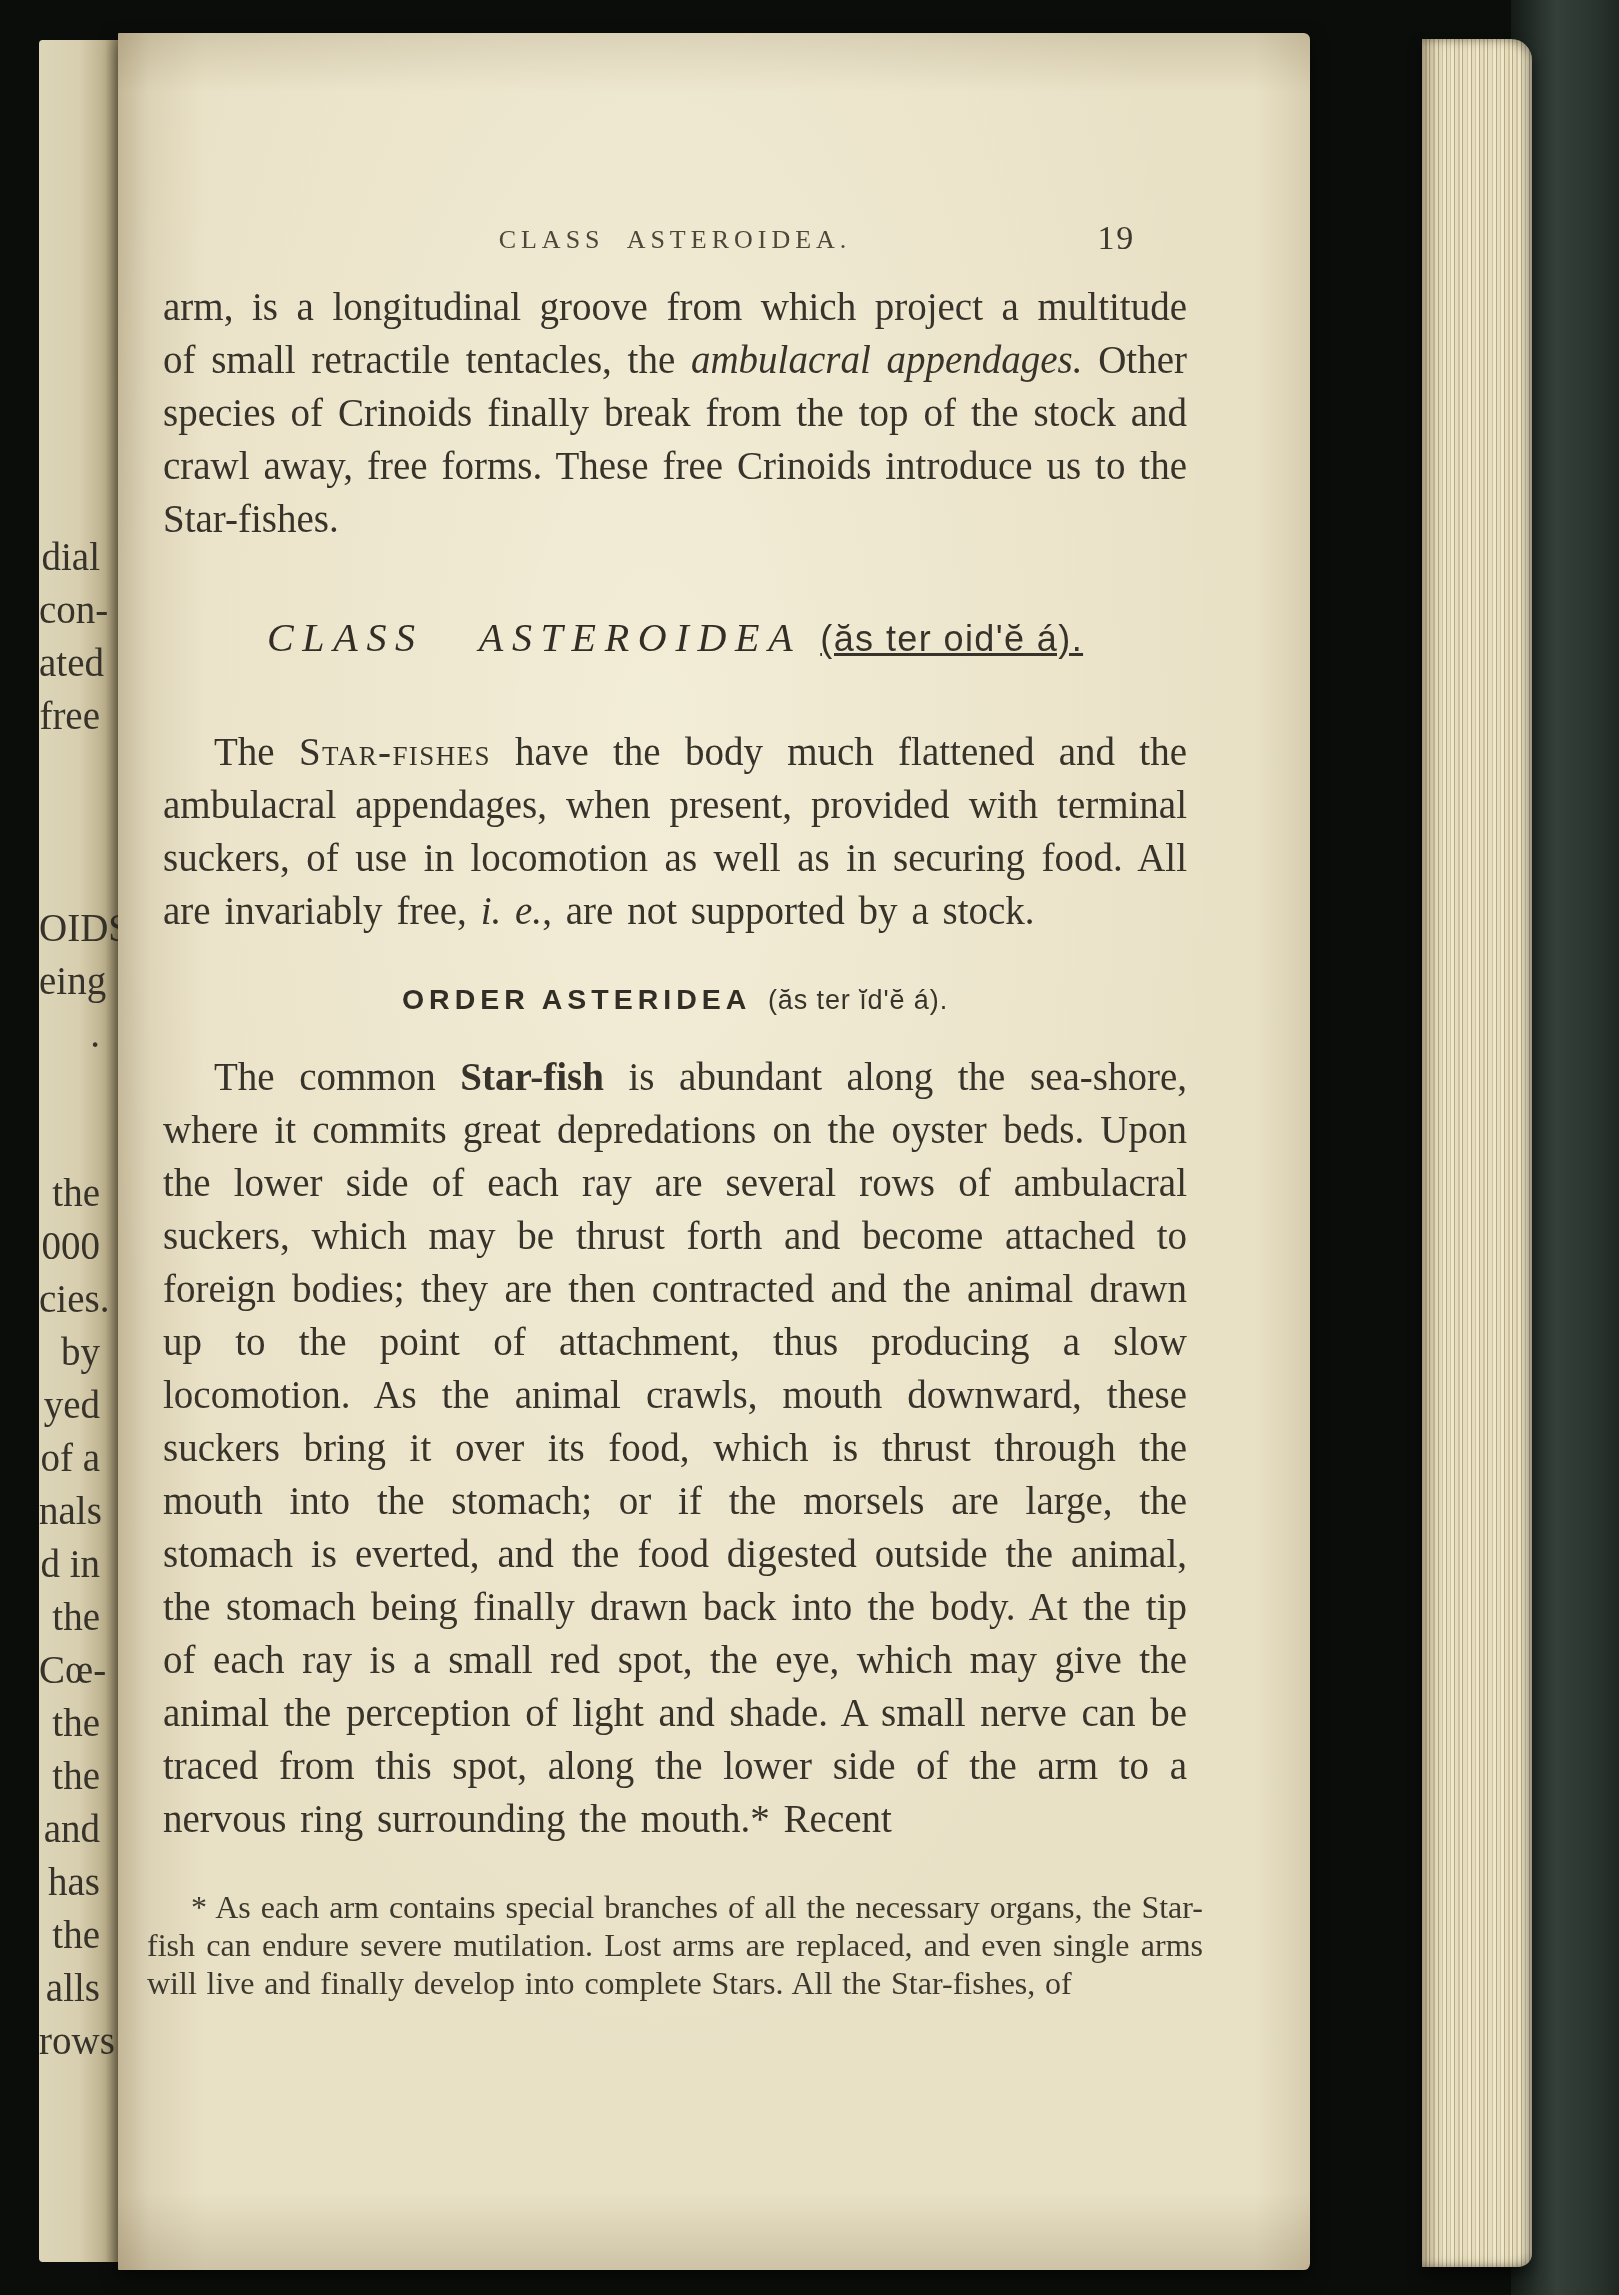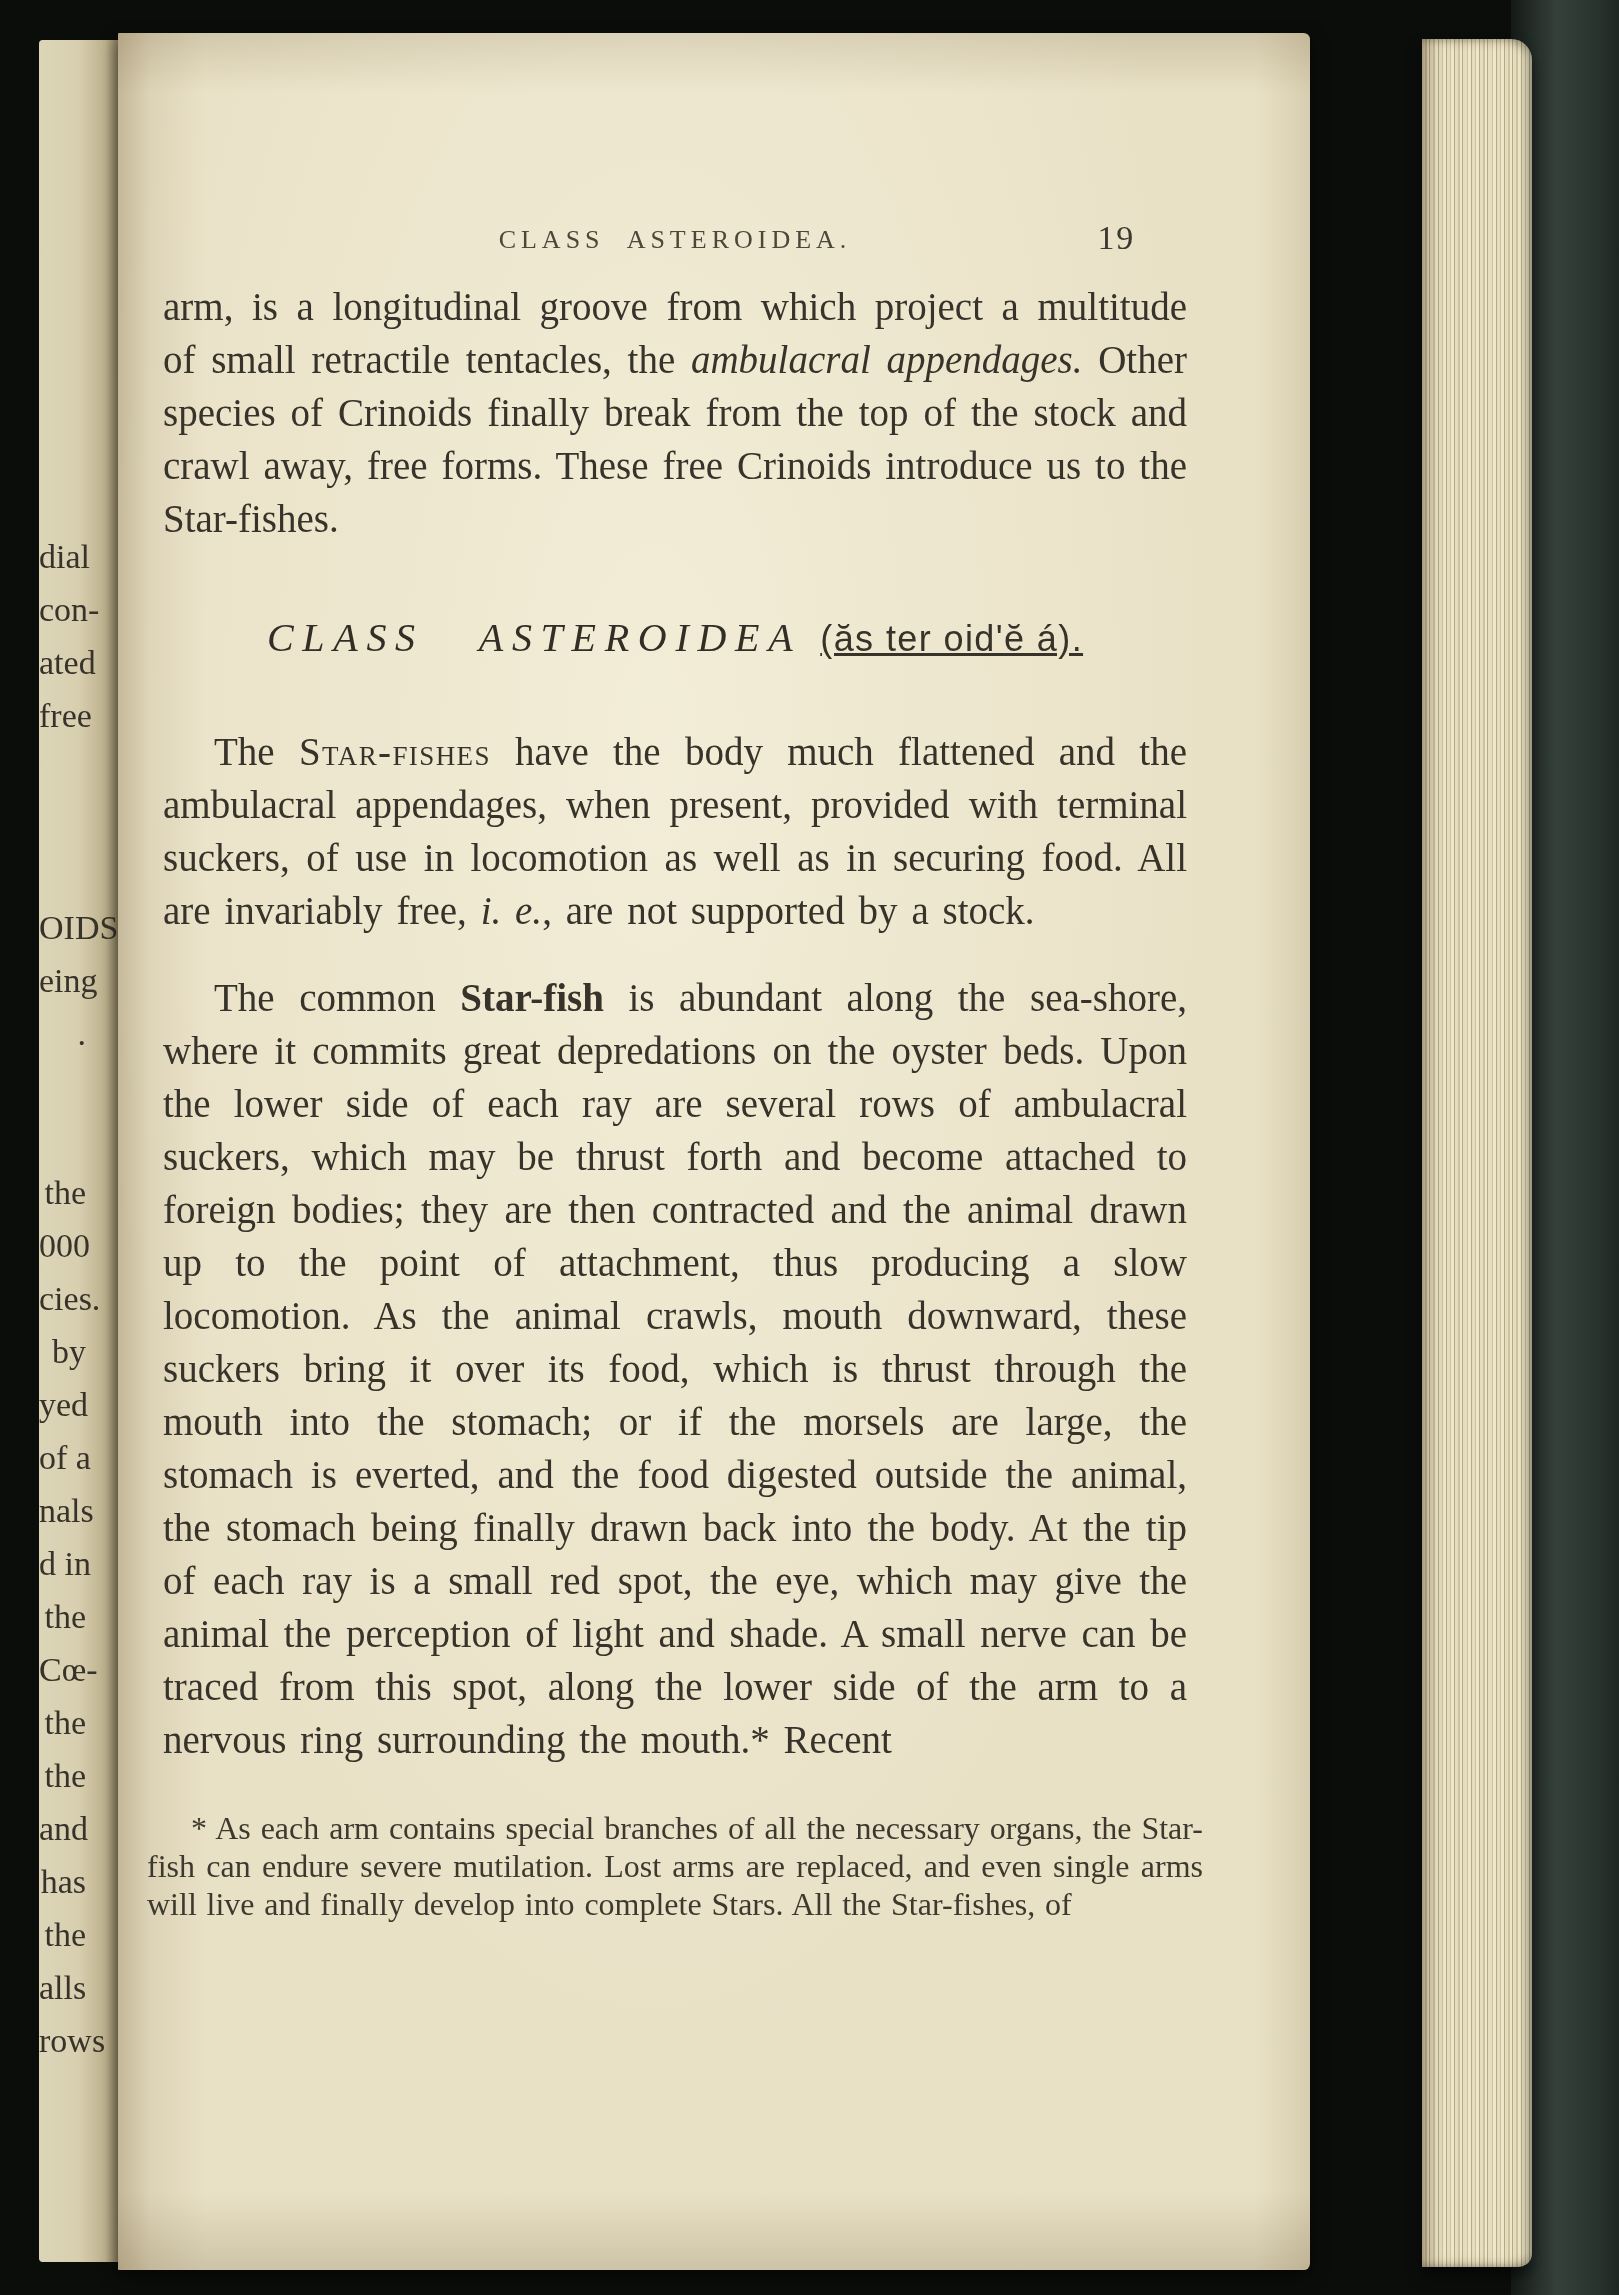--- a/index.html
+++ b/index.html
@@ -34,22 +34,22 @@
   
   .prev-page {
     position: absolute; left: 39px; top: 40px;
     width: 79px; height: 2222px;
     background: linear-gradient(90deg, #ddd5b8 0%, #d8cfb0 50%, #bdb18d 84%, #8d8160 100%);
     border-radius: 3.7px 0 0 3.7px;
   }
   .frag-list { position: absolute; top: 490px; left: 0; right: 0; }
   .frag-line {
     height: 53px; line-height: 53px;
-    font-size: 34px; color: #37332a;
-    text-align: right; padding-right: 32px;
+    font-size: 39px; color: #37332a;
+    text-align: right; padding-right: 18px;
     white-space: nowrap; overflow: hidden;
   }
 
   
   .main-page {
     position: absolute; left: 118px; top: 33px;
     width: 1192px; height: 2237px;
     border-radius: 0.9px 6.4px 6.4px 0.9px;
     background:
       radial-gradient(ellipse at 45% 32%, rgba(255,252,238,0.45), rgba(255,252,238,0) 62%),
@@ -171,20 +171,23 @@
       </div>
 
       <p class="para p1"><span>arm, is a longitudinal groove from which project a multitude of small retractile tentacles, the </span><span class="it">ambulacral appendages.</span><span> Other species of Crinoids finally break from the top of the stock and crawl away, free forms. These free Crinoids introduce us to the Star-fishes.</span></p>
 
       <div class="class-heading">
         <span class="ch-title">CLASS ASTEROIDEA</span><span class="ch-pron">(ăs ter oid'ĕ á).</span>
       </div>
 
       <p class="para p2 indent"><span>The </span><span class="sc">Star-fishes</span><span> have the body much flattened and the ambulacral appendages, when present, provided with terminal suckers, of use in locomotion as well as in securing food. All are invariably free, </span><span class="it">i. e.</span><span>, are not supported by a stock.</span></p>
 
+      <div class="order-heading">
+        <span class="oh-title">ORDER ASTERIDEA</span><span class="oh-pron">(ăs ter ĭd'ĕ á).</span>
+      </div>
 
       <p class="para p3 indent"><span>The common </span><span class="bf">Star-fish</span><span> is abundant along the sea-shore, where it commits great depredations on the oyster beds. Upon the lower side of each ray are several rows of ambulacral suckers, which may be thrust forth and become attached to foreign bodies; they are then contracted and the animal drawn up to the point of attachment, thus producing a slow locomotion. As the animal crawls, mouth downward, these suckers bring it over its food, which is thrust through the mouth into the stomach; or if the morsels are large, the stomach is everted, and the food digested outside the animal, the stomach being finally drawn back into the body. At the tip of each ray is a small red spot, the eye, which may give the animal the perception of light and shade. A small nerve can be traced from this spot, along the lower side of the arm to a nervous ring surrounding the mouth.* Recent</span></p>
 
       <div class="footnote">* As each arm contains special branches of all the necessary organs, the Star-fish can endure severe mutilation. Lost arms are replaced, and even single arms will live and finally develop into complete Stars. All the Star-fishes, of</div>
 
     </div>
   </div>
 
 </div>
 

